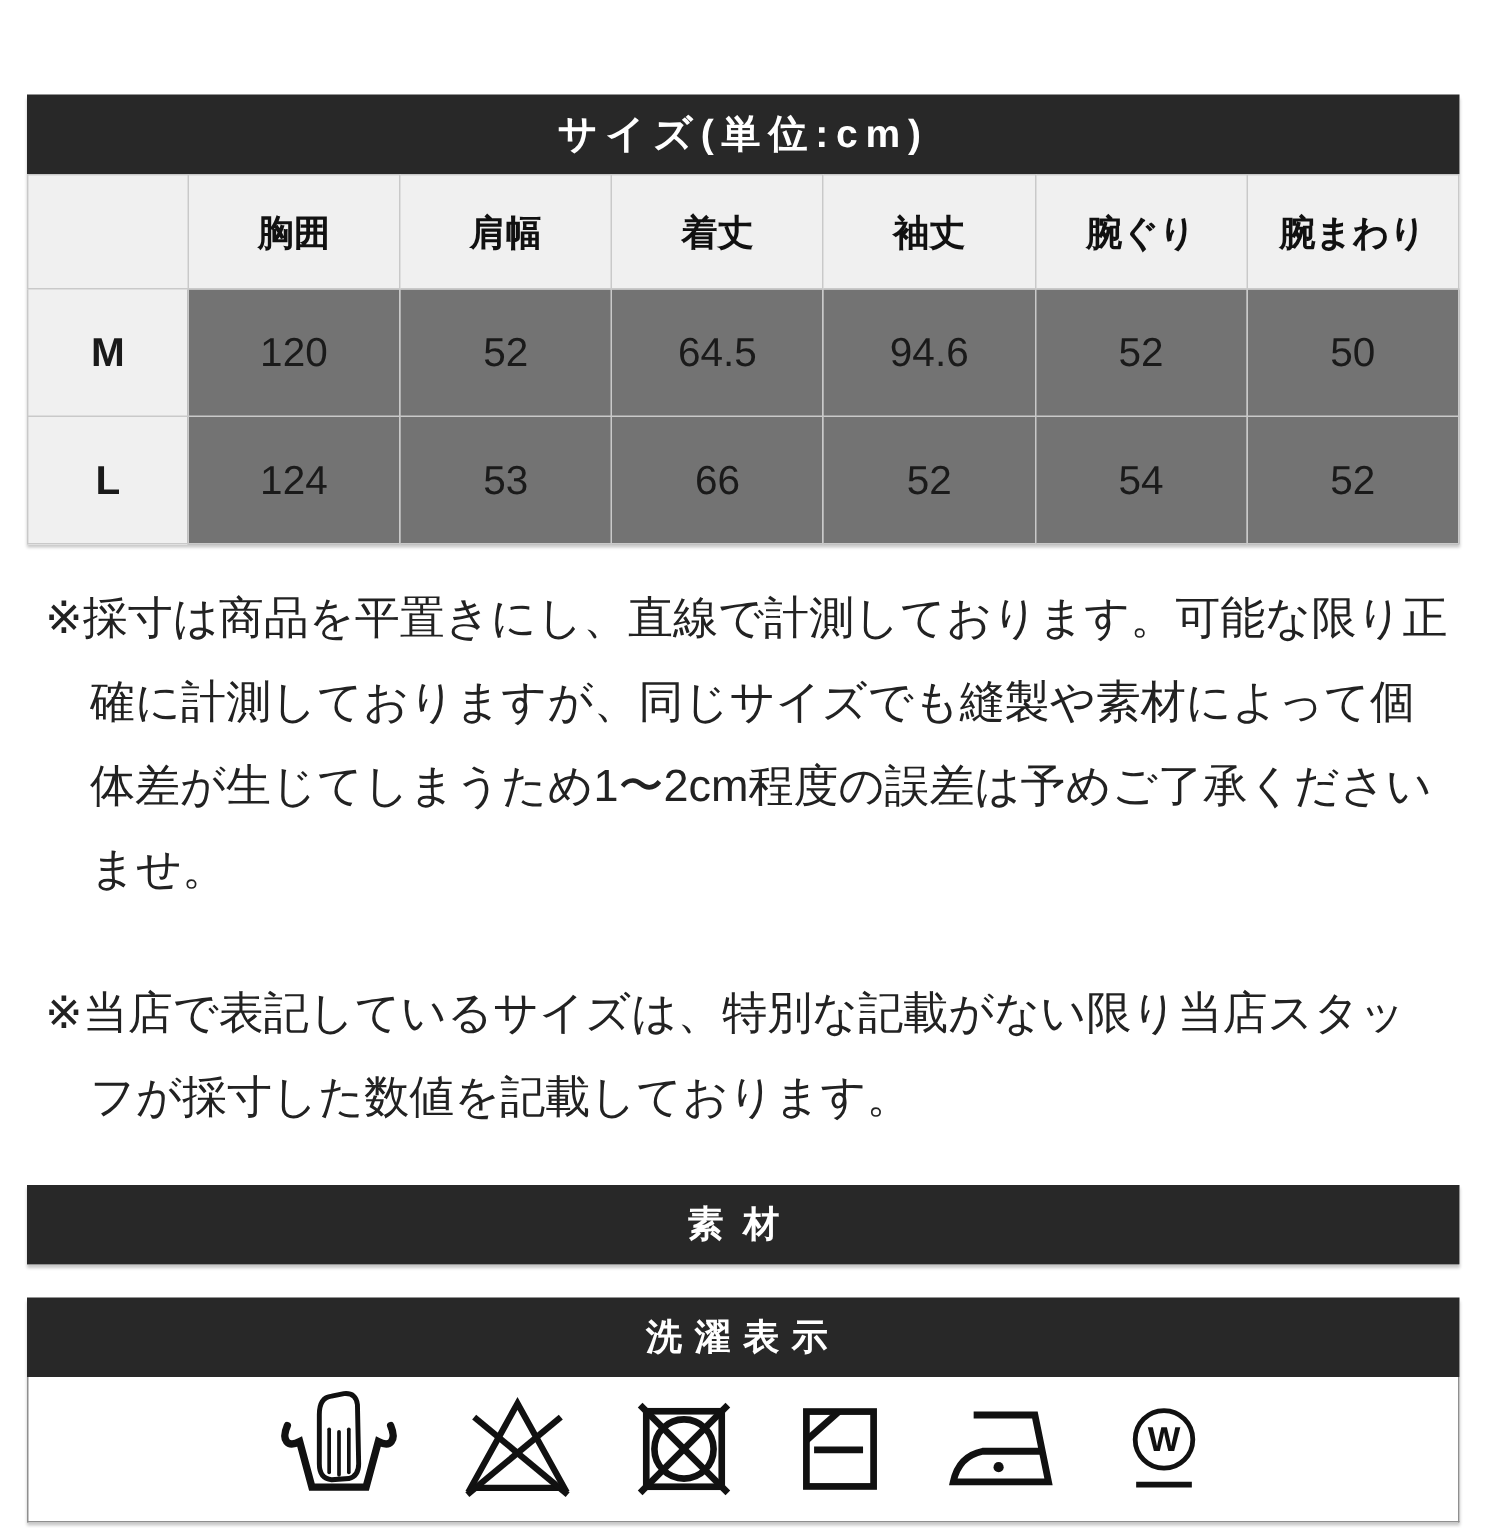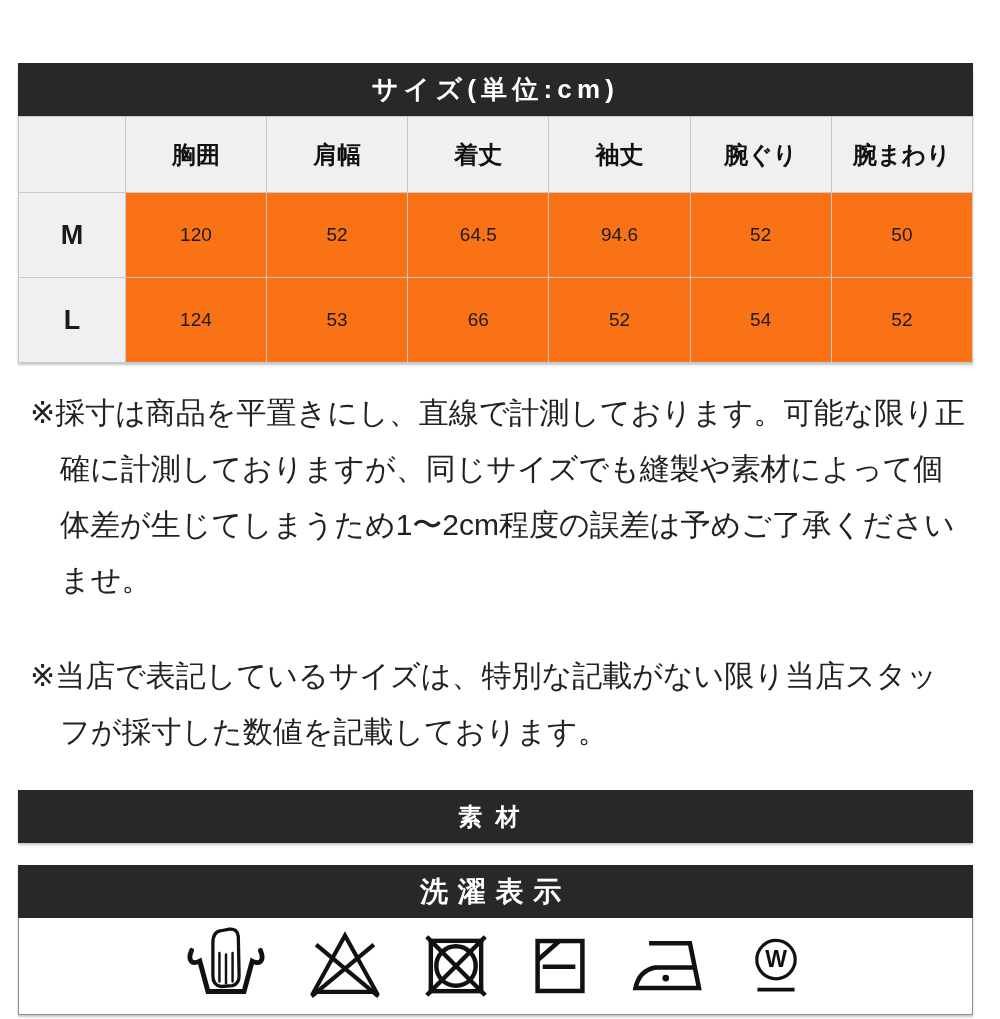--- a/index.html
+++ b/index.html
@@ -25,21 +25,21 @@
     color:#ffffff;
     font-weight:bold;
     text-align:center;
     height:53px;
     line-height:53px;
     letter-spacing:0.25em;
     font-size:25px;
   }
   .bar.size-bar{font-size:26px;letter-spacing:0.2em;}
   .bar.material-bar{letter-spacing:0.55em;font-size:24px;}
-  .bar.washing-bar{letter-spacing:0.35em;font-size:28px;}
+  .bar.washing-bar{letter-spacing:0.35em;font-size:24px;}
   .section{
     box-shadow:0 2px 2px rgba(0,0,0,0.22);
     margin:0;
   }
   
   table.size-table{
     width:100%;
     border-collapse:collapse;
     table-layout:fixed;
     background:#ffffff;
@@ -55,23 +55,23 @@
   table.size-table{border:1px solid #8f8f8f;}
   table.size-table tr.head-row{height:76px;}
   table.size-table tr.data-row{height:85px;}
   table.size-table th{
     background:#f0f0f0;
     font-size:24px;
     font-weight:bold;
     color:#111111;
   }
   table.size-table td{
-    font-size:19px;
+    font-size:27px;
     color:#1a1a1a;
-    background:#f97316;
+    background:#737373;
   }
   table.size-table td.row-label{
     background:#f0f0f0;
     font-weight:bold;
     font-size:27px;
   }
   
   .notes{
     margin:22px 0 0 12px;
     width:935px;

